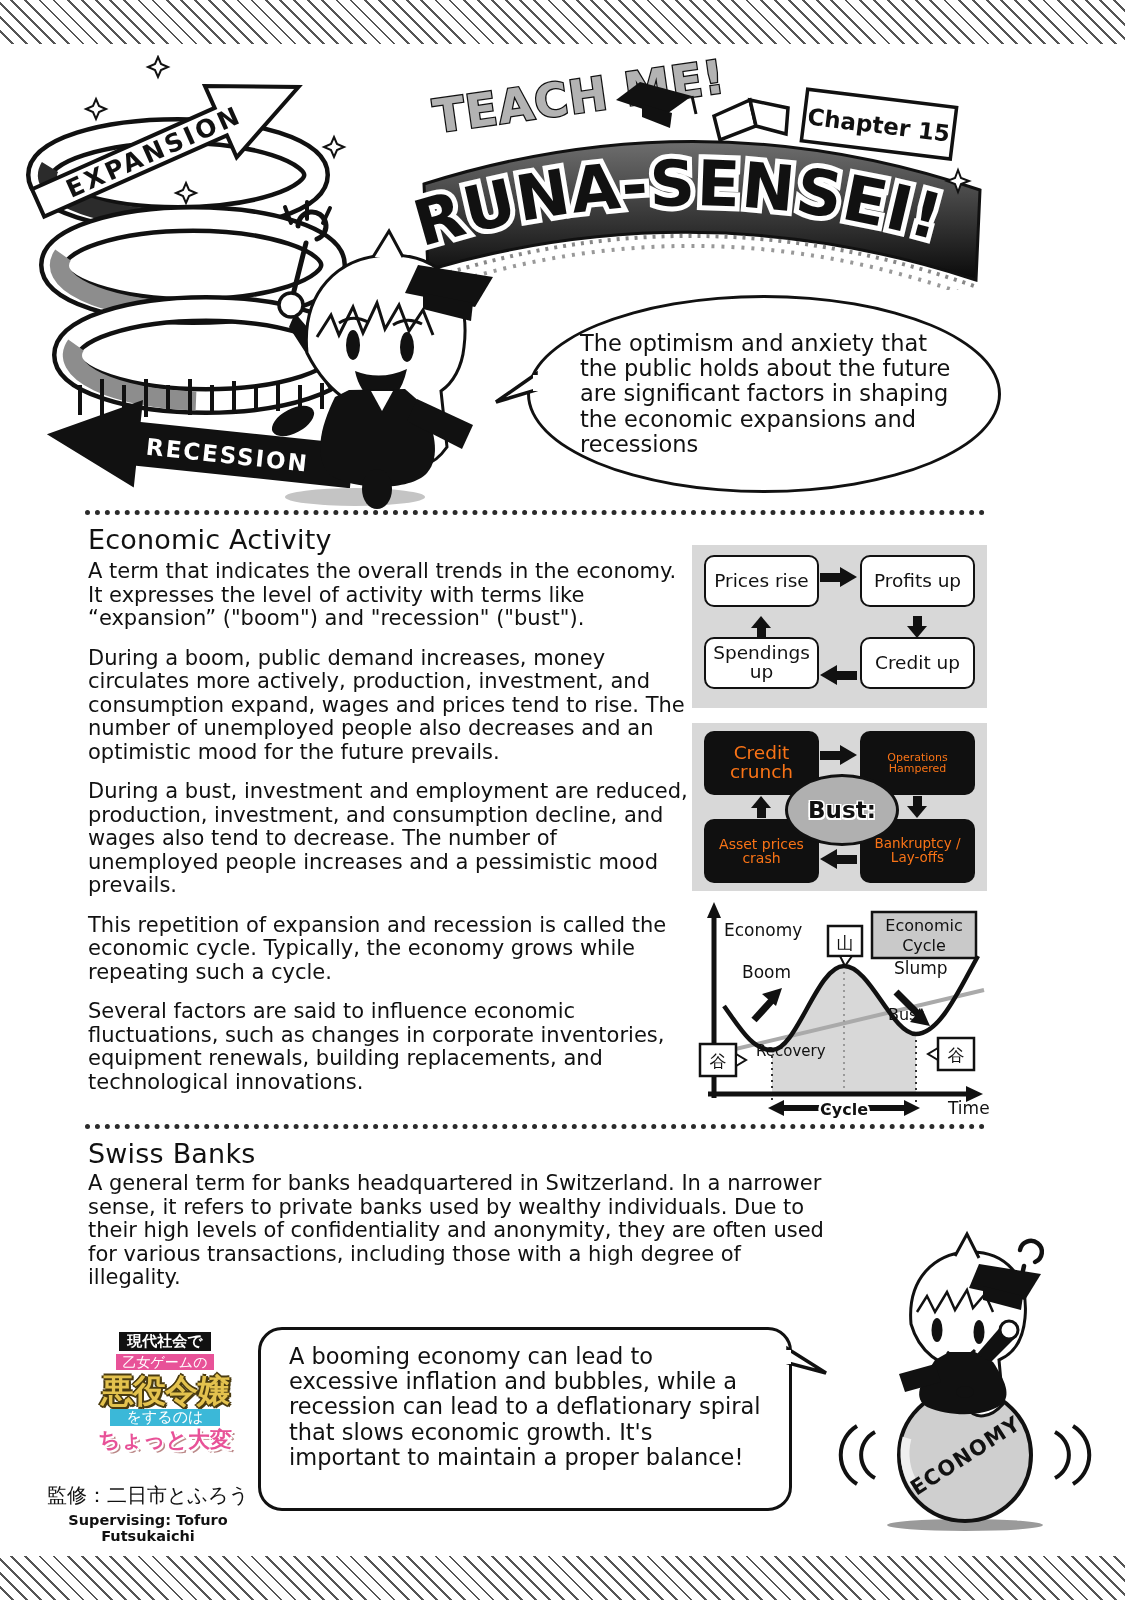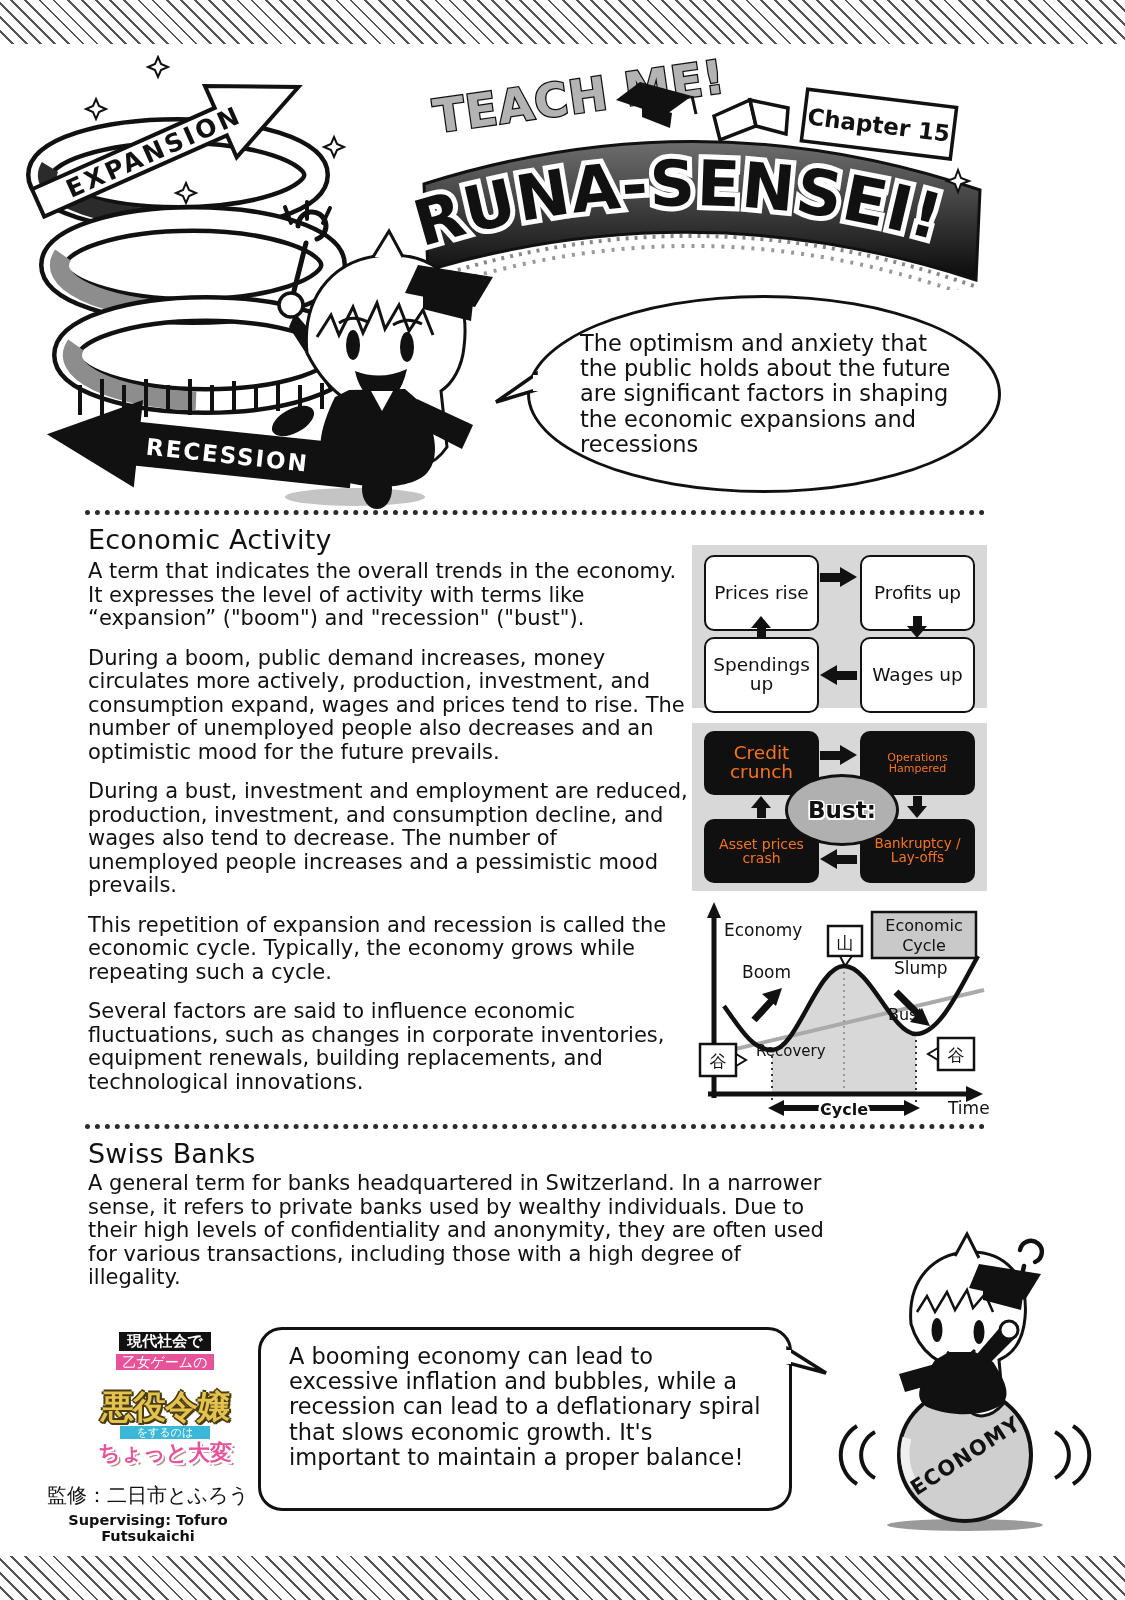--- a/index.html
+++ b/index.html
@@ -21,21 +21,21 @@
   .bubble{position:absolute;background:#fff;border:3.5px solid #111;box-sizing:border-box;
           font-size:22.5px;line-height:1.12;}
   .bubble.ellipse{border-radius:50%;display:flex;align-items:center;}
   .bubble.rounded{border-radius:24px;}
   .tail{position:absolute;}
 
   
   .panel{position:absolute;width:295px;background:#d8d8d8;}
   .bx{position:absolute;width:115px;box-sizing:border-box;border-radius:10px;display:flex;
       align-items:center;justify-content:center;text-align:center;line-height:1.02;}
-  .panel.boom .bx{background:#fff;border:2.5px solid #111;height:76px;font-size:18.5px;}
+  .panel.boom .bx{background:#fff;border:2.5px solid #111;height:52px;font-size:18.5px;}
   .panel.bust .bx{background:#101010;color:#f97316;height:64px;}
   .oval{position:absolute;border:3.5px solid #111;border-radius:50%;display:flex;align-items:center;
         justify-content:center;font-size:23px;font-weight:bold;z-index:3;}
   .oval.boom{background:#fff;left:93px;top:49px;width:108px;height:64px;}
   .oval.bust{background:#b0b0b0;left:93px;top:51px;width:108px;height:66px;
              text-shadow:-1.5px -1.5px 0 #fff,1.5px -1.5px 0 #fff,-1.5px 1.5px 0 #fff,1.5px 1.5px 0 #fff;}
 
   
   .fa{position:absolute;z-index:2;}
   .fa-r{width:37px;height:21px;}
@@ -53,23 +53,23 @@
   .fa-u{width:21px;height:22px;}
   .fa-u::before{content:"";position:absolute;left:6px;top:12px;width:9px;height:10px;background:#111;}
   .fa-u::after{content:"";position:absolute;left:0;top:0;border-bottom:12px solid #111;
                border-left:10.5px solid transparent;border-right:10.5px solid transparent;}
 
   
   .logo{position:absolute;left:86px;top:1332px;width:158px;text-align:center;line-height:1;}
   .logo .l1{display:inline-block;background:#111;color:#fff;font-weight:bold;font-size:15px;padding:2px 8px;}
   .logo .l2{display:inline-block;background:#e85298;color:#fff;font-size:14px;padding:1px 7px;margin-top:3px;}
   .logo .l3{font-family:"DejaVu Serif","Liberation Serif",serif;font-size:33px;font-weight:bold;color:#e3c24e;
-            letter-spacing:-1px;margin-top:20px;
+            letter-spacing:-1px;margin-top:4px;
             text-shadow:-2px 0 #4a3b10,2px 0 #4a3b10,0 -2px #4a3b10,0 2px #4a3b10,2px 2px 0 #4a3b10;}
-  .logo .l4{display:inline-block;background:#3bb8d8;color:#fff;font-size:11px;padding:1px 17px;margin-top:2px;}
+  .logo .l4{display:inline-block;background:#3bb8d8;color:#fff;font-size:15px;padding:1px 17px;margin-top:2px;}
   .logo .l5{font-size:22px;font-weight:bold;color:#e85298;margin-top:3px;
             text-shadow:-1.5px -1.5px 0 #fff,1.5px -1.5px 0 #fff,-1.5px 1.5px 0 #fff,1.5px 1.5px 0 #fff,3px 3px 0 #b88;}
 
   .credit-jp{position:absolute;left:38px;top:1482px;width:220px;text-align:center;
              font-family:"DejaVu Serif","Liberation Serif",serif;font-size:20px;}
   .credit-en{position:absolute;left:30px;top:1512px;width:236px;text-align:center;
              font-size:14.5px;font-weight:bold;}
 </style>
 </head>
 <body>
@@ -210,21 +210,21 @@
     <p>A term that indicates the overall trends in the economy. It expresses the level of activity with terms like “expansion” ("boom") and "recession" ("bust").</p>
     <p>During a boom, public demand increases, money circulates more actively, production, investment, and consumption expand, wages and prices tend to rise. The number of unemployed people also decreases and an optimistic mood for the future prevails.</p>
     <p>During a bust, investment and employment are reduced, production, investment, and consumption decline, and wages also tend to decrease. The number of unemployed people increases and a pessimistic mood prevails.</p>
     <p>This repetition of expansion and recession is called the economic cycle. Typically, the economy grows while repeating such a cycle.</p>
     <p>Several factors are said to influence economic fluctuations, such as changes in corporate inventories, equipment renewals, building replacements, and technological innovations.</p>
   </div>
 
   <div class="panel boom" style="left:692px;top:545px;height:163px;">
     <div class="bx" style="left:12px;top:10px;">Prices rise</div>
     <div class="bx" style="left:168px;top:10px;">Profits up</div>
-    <div class="bx" style="left:168px;top:92px;">Wages up</div>
+    <div class="bx" style="left:168px;top:92px;">Credit up</div>
     <div class="bx" style="left:12px;top:92px;">Spendings up</div>
     <div class="fa fa-r" style="left:128px;top:22px;"></div>
     <div class="fa fa-d" style="left:215px;top:71px;"></div>
     <div class="fa fa-l" style="left:128px;top:120px;"></div>
     <div class="fa fa-u" style="left:59px;top:71px;"></div>
   </div>
 
   <div class="panel bust" style="left:692px;top:723px;height:168px;">
     <div class="bx" style="left:12px;top:8px;font-size:18.5px;">Credit crunch</div>
     <div class="bx" style="left:168px;top:8px;font-size:11px;">Operations Hampered</div>

